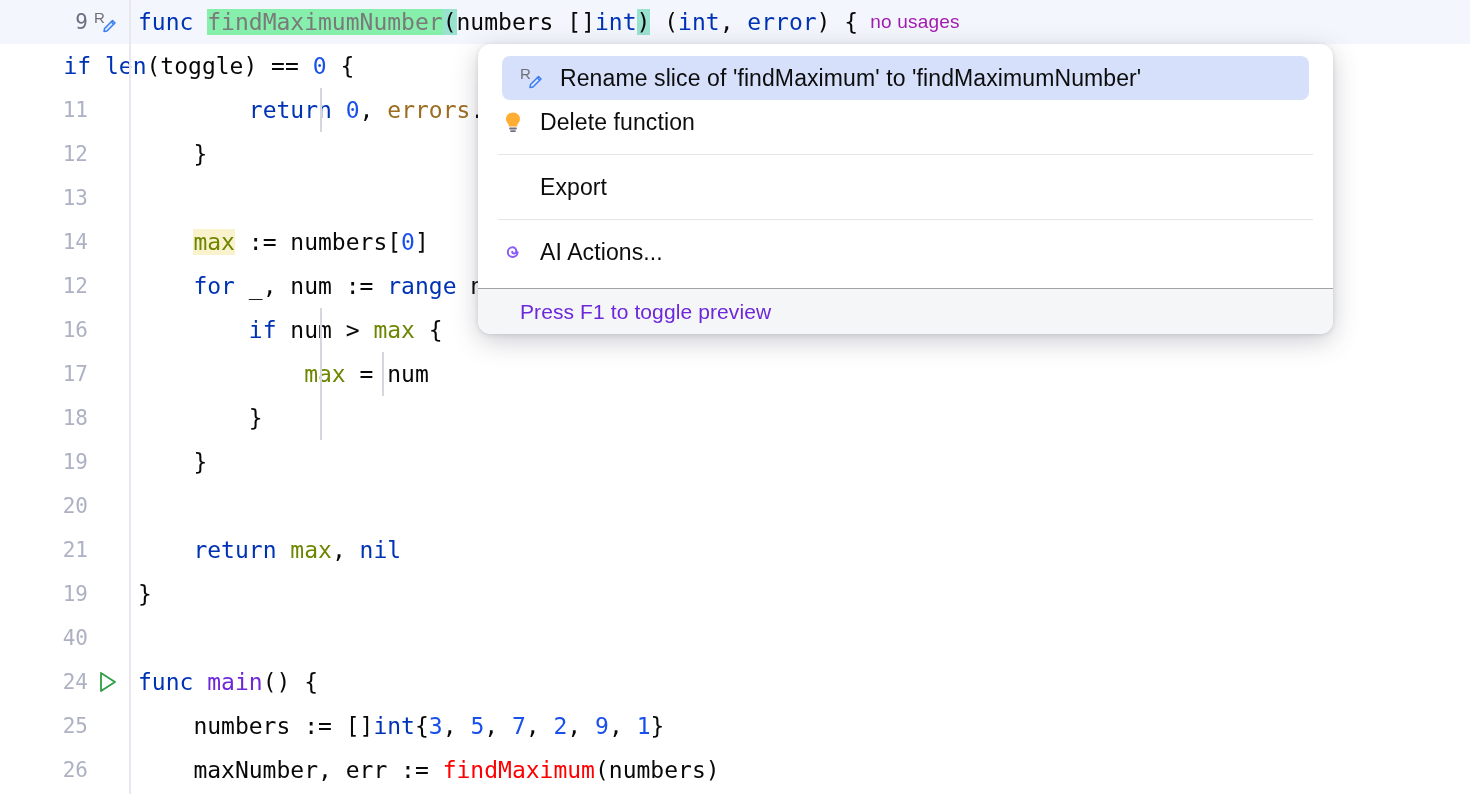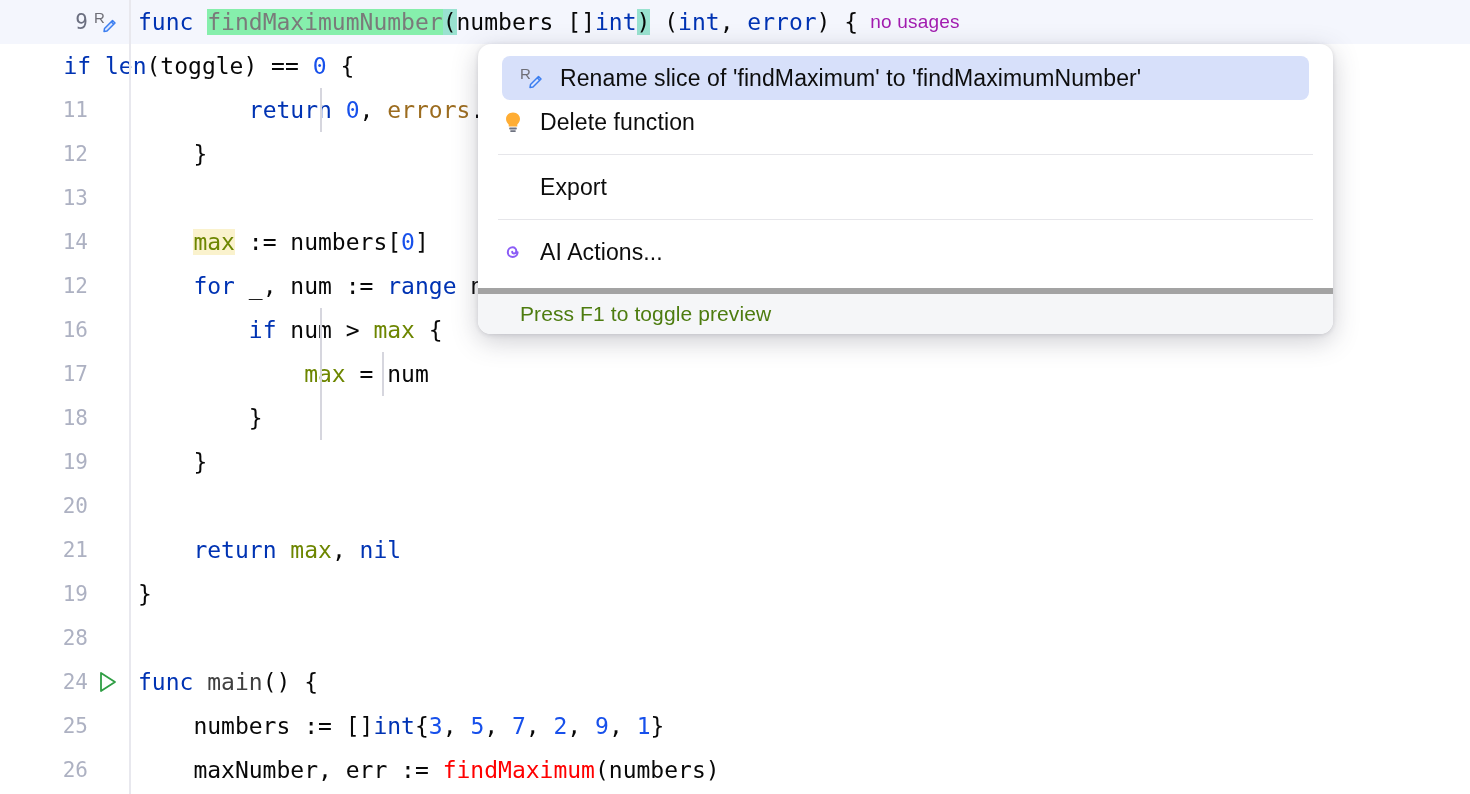--- a/index.html
+++ b/index.html
@@ -74,21 +74,21 @@
     color: #080808;
     padding-left: 8px;
     position: relative;
     white-space: pre;
   }
 
   
   .kw      { color: #0033b3; }
   .num     { color: #1750eb; }
   .fn-decl { color: #7a7a7a; }
-  .fn-teal { color: #404040; }
+  .fn-teal { color: #6d28d9; }
   .pkg     { color: #9c6c1f; }
   .localv  { color: #6d8600; }
   .err     { color: #ff0000; }
   .plain   { color: #080808; }
 
   .hl-rename  { background: #86efac; }
   .hl-paren   { background: #99e2d0; }
   .hl-ident   { background: #faf2cd; }
 
   .inlay {
@@ -145,27 +145,27 @@
   }
   .mi-icon.empty { }
   .mi-label { line-height: 1; }
   .msep {
     height: 1px;
     background: #e6e6ea;
     margin: 10px 20px;
   }
   .mfooter {
     background: #f5f6f8;
-    border-top: 6px solid #a3a3a3;
+    border-top: 1px solid #a3a3a3;
     height: 46px;
     display: flex;
     align-items: center;
     padding-left: 42px;
     font-size: 21px;
-    color: #4d7c0f;
+    color: #6d28d9;
     letter-spacing: .1px;
   }
   .pad-top { height: 12px; }
   .pad-bot { height: 14px; }
 </style>
 </head>
 <body>
 
 <div id="editor">
 
@@ -296,21 +296,21 @@
   <div class="line">
     <div class="gutter">
       <span class="lnum">19</span>
       <span class="gicon"></span>
     </div>
     <div class="code"><span class="plain">}</span></div>
   </div>
 
   <div class="line">
     <div class="gutter">
-      <span class="lnum">28</span>
+      <span class="lnum">40</span>
       <span class="gicon"></span>
     </div>
     <div class="code"></div>
   </div>
 
   <div class="line">
     <div class="gutter">
       <span class="lnum">24</span>
       <span class="gicon">
         <svg width="26" height="26" viewBox="0 0 26 26">

